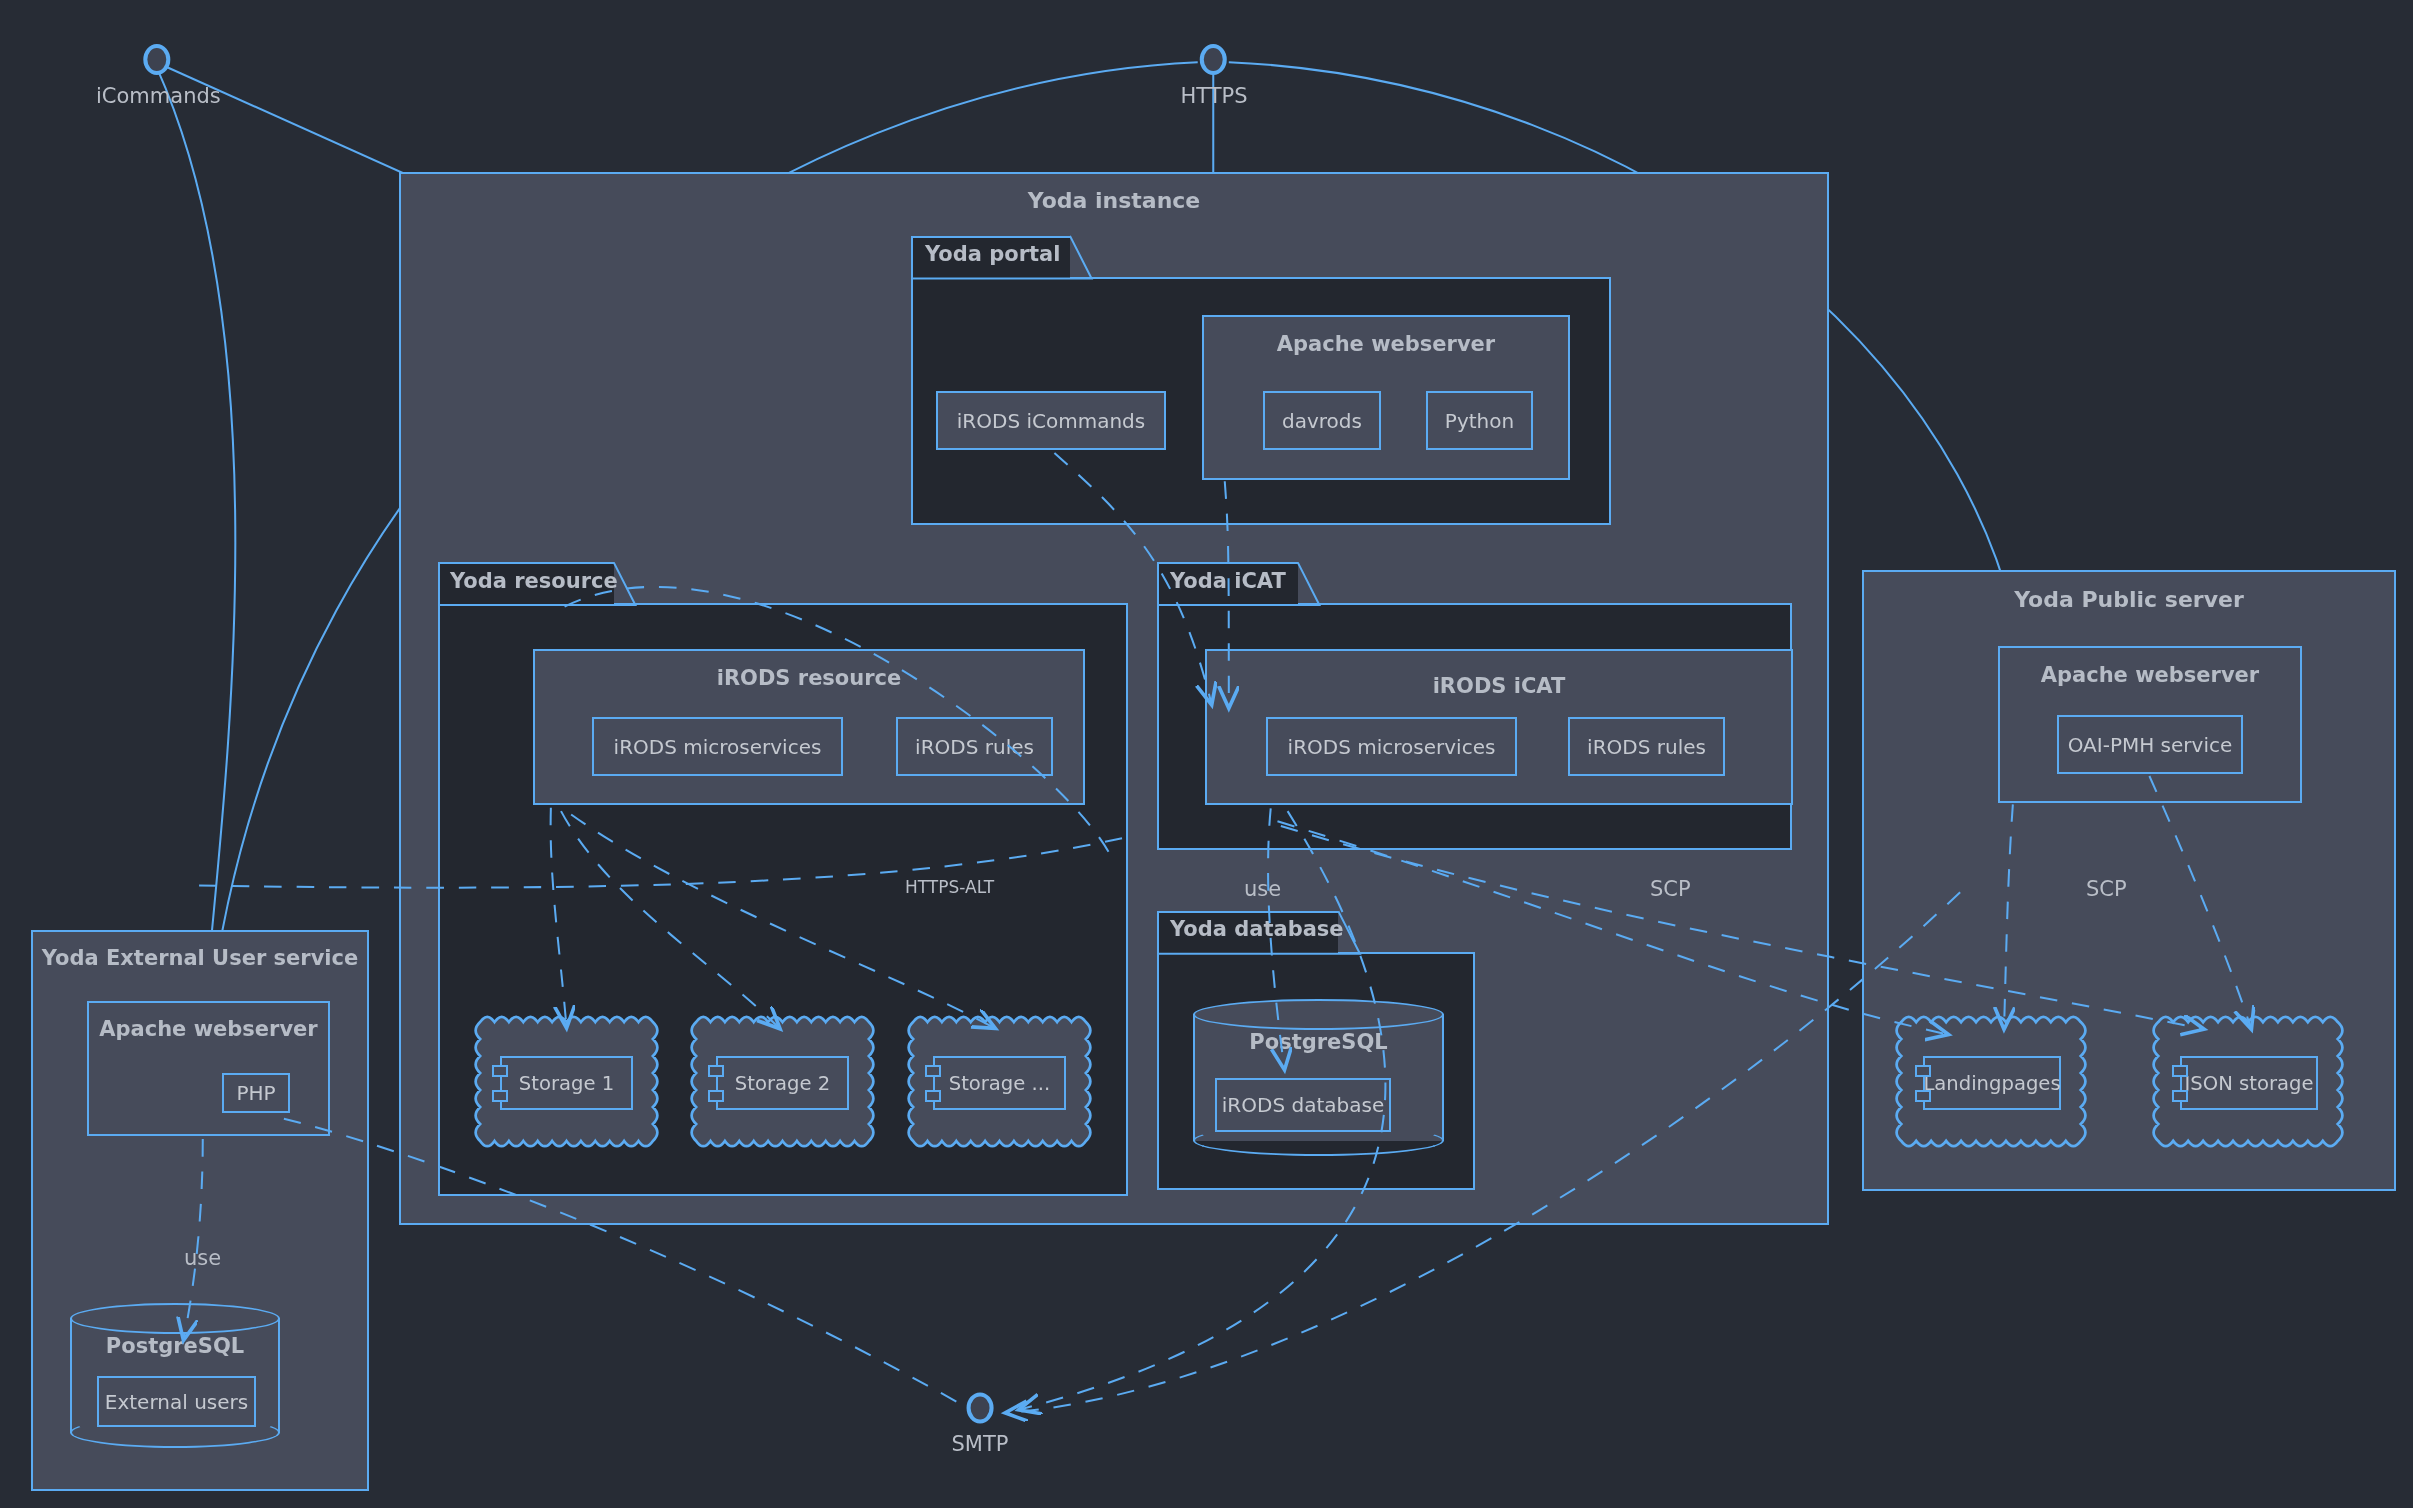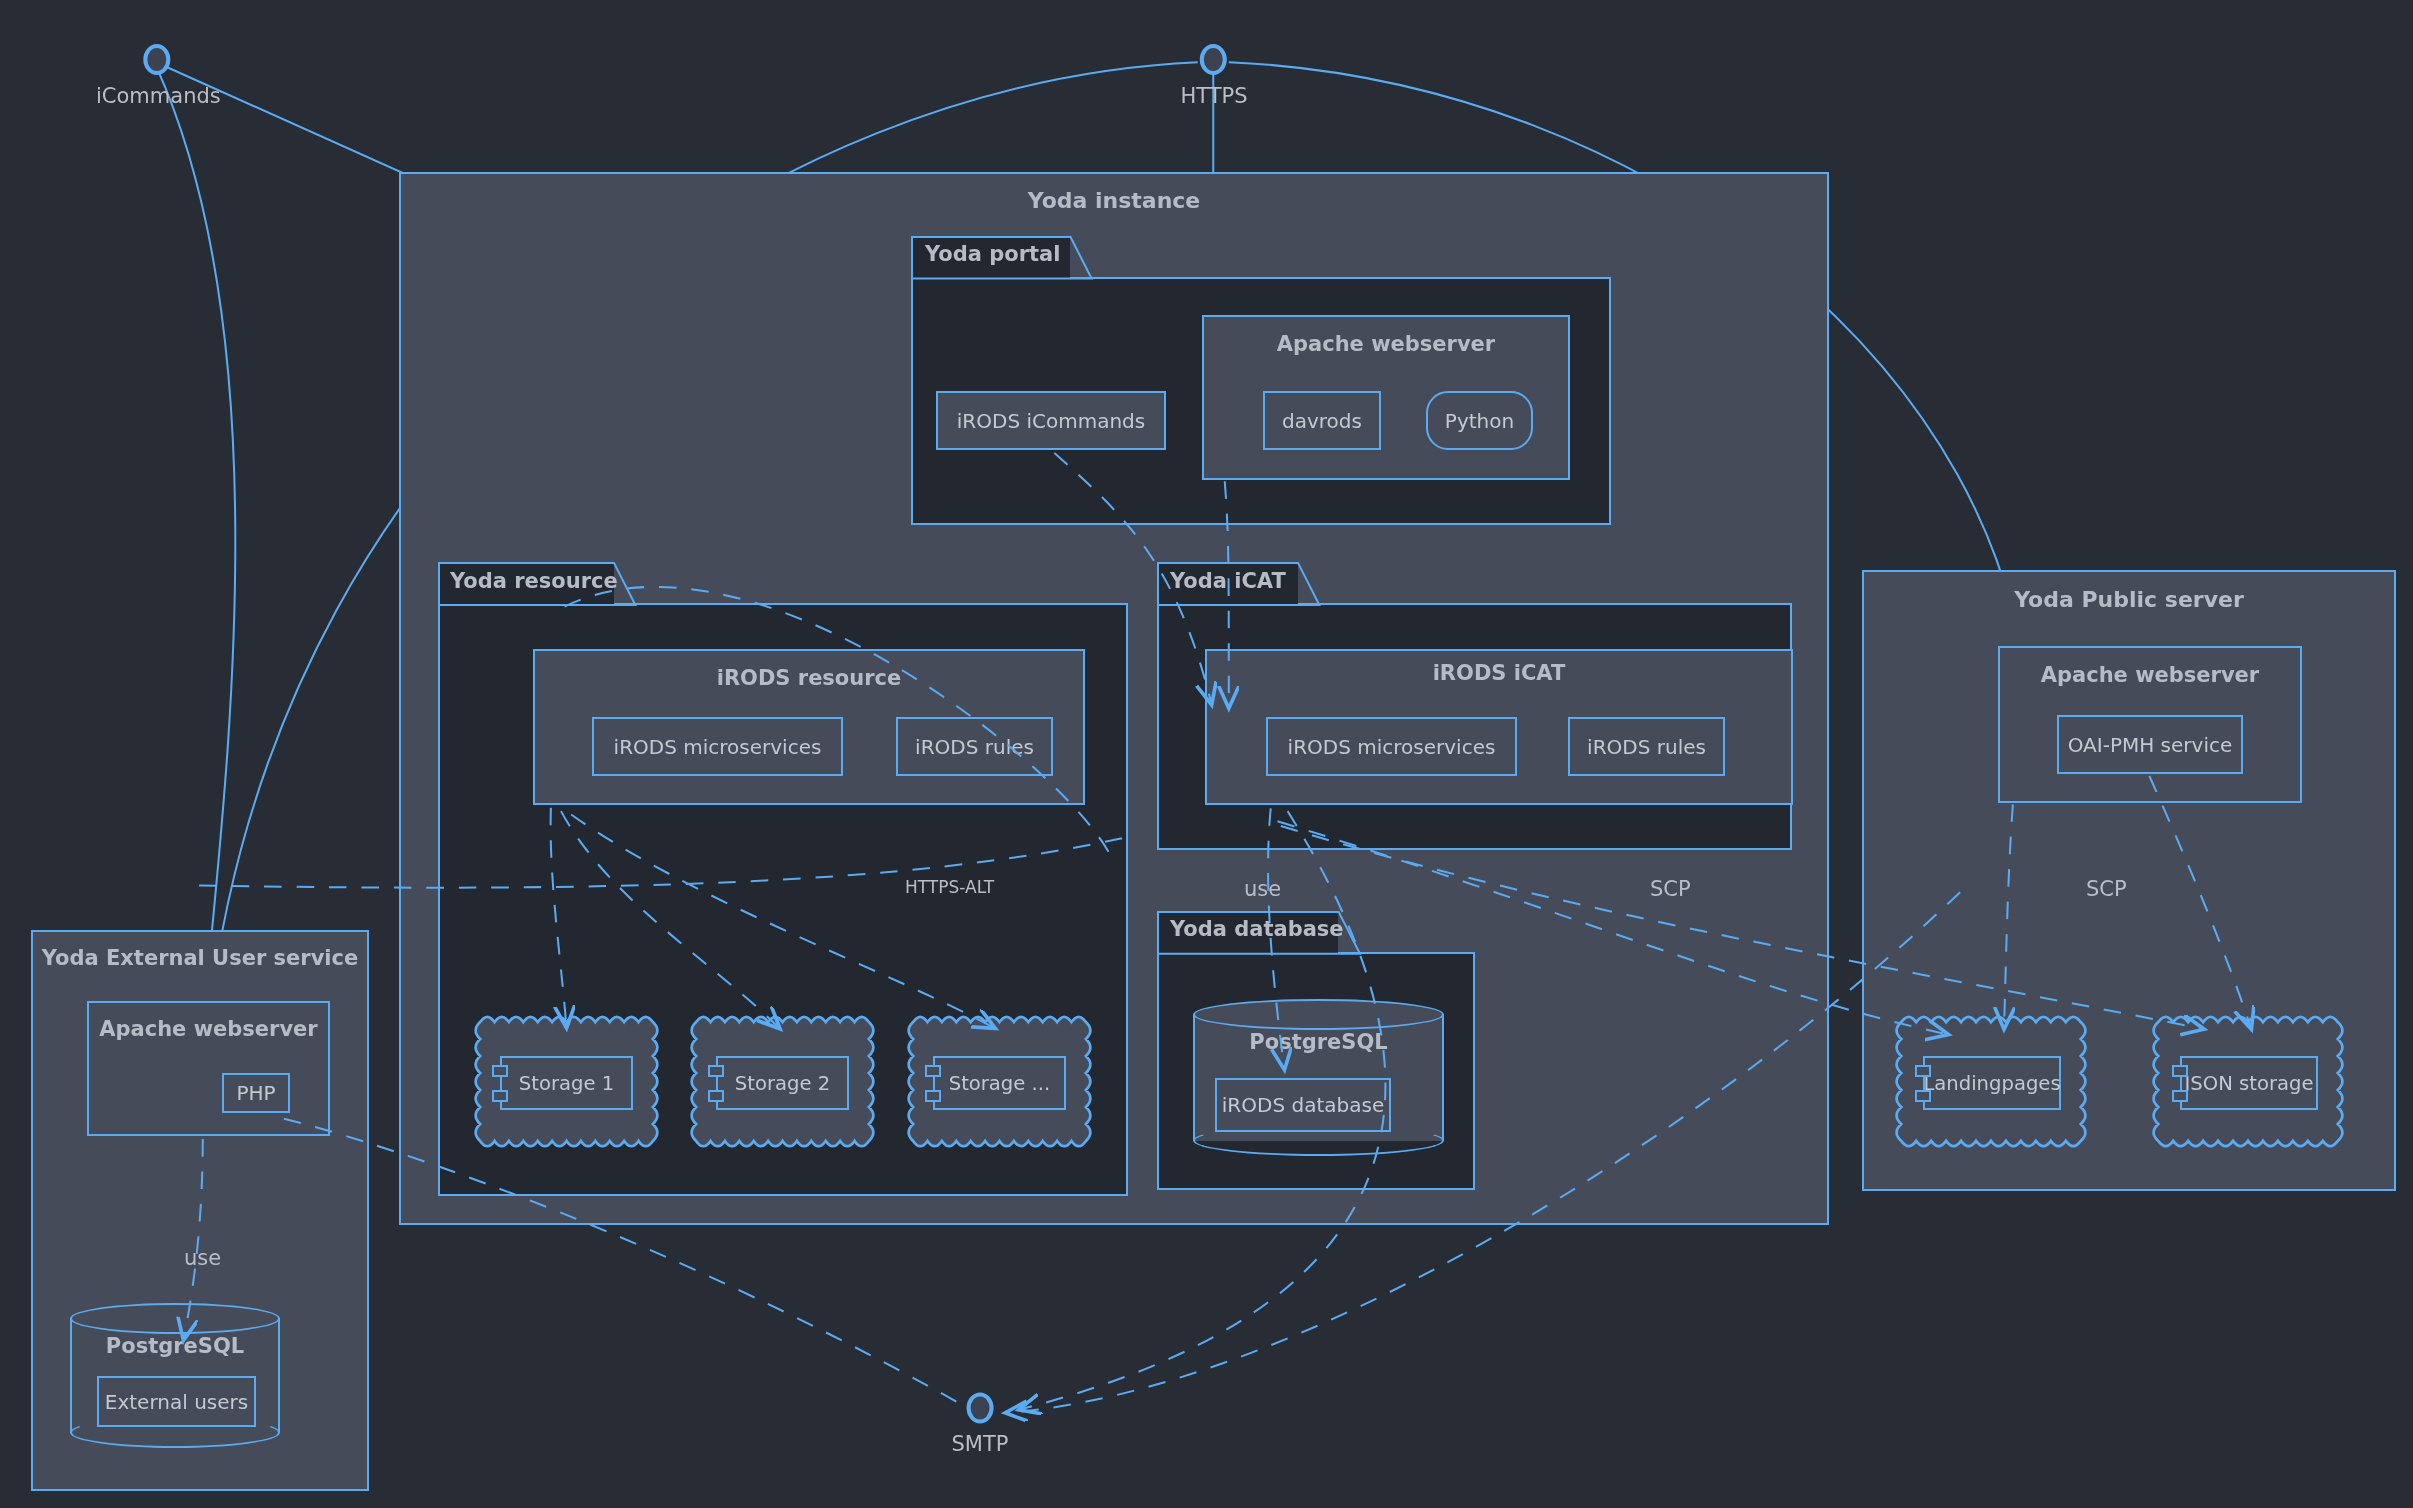--- a/index.html
+++ b/index.html
@@ -71,21 +71,21 @@
     <path d="M 1583 349 L 1615 412 L 1348 412" fill="none" stroke="#5babf2" stroke-width="3"></path>
   </svg>
   <div class="pkg-tab-label" style="left:925px;top:242px;font-size:21px;">Yoda portal</div>
 
   <div class="leaf" style="left:936px;top:391px;width:230px;height:59px;font-size:20px;">iRODS iCommands</div>
 
   <div class="node" id="portal-apache" style="left:1202px;top:315px;width:368px;height:165px;">
     <div class="title" style="top:15px;font-size:21px;">Apache webserver</div>
   </div>
   <div class="leaf" style="left:1263px;top:391px;width:118px;height:59px;font-size:20px;">davrods</div>
-  <div class="leaf" style="left:1426px;top:391px;width:107px;height:59px;font-size:20px;border-radius:22px;">Python</div>
+  <div class="leaf" style="left:1426px;top:391px;width:107px;height:59px;font-size:20px;">Python</div>
 
   <div class="pkg" id="yoda-resource" style="left:438px;top:603px;width:690px;height:593px;"></div>
   <div class="pkg-tab" style="left:438px;top:562px;width:176px;height:43px;border-top:2px solid #5babf2;border-left:2px solid #5babf2;"></div>
   <svg class="layer" viewBox="0 0 3570 2231" width="2413" height="1508">
     <path d="M 908 832 L 940 895 L 648 895" fill="none" stroke="#5babf2" stroke-width="3"></path>
   </svg>
   <div class="pkg-tab-label" style="left:450px;top:569px;font-size:21px;">Yoda resource</div>
 
   <div class="node" id="irods-resource" style="left:533px;top:649px;width:552px;height:156px;">
     <div class="title" style="top:15px;font-size:21px;">iRODS resource</div>
@@ -94,21 +94,21 @@
   <div class="leaf" style="left:896px;top:717px;width:157px;height:59px;font-size:20px;">iRODS rules</div>
 
   <div class="pkg" id="yoda-icat" style="left:1157px;top:603px;width:635px;height:247px;"></div>
   <div class="pkg-tab" style="left:1157px;top:562px;width:141px;height:43px;border-top:2px solid #5babf2;border-left:2px solid #5babf2;"></div>
   <svg class="layer" viewBox="0 0 3570 2231" width="2413" height="1508">
     <path d="M 1920 832 L 1952 895 L 1712 895" fill="none" stroke="#5babf2" stroke-width="3"></path>
   </svg>
   <div class="pkg-tab-label" style="left:1170px;top:569px;font-size:21px;">Yoda iCAT</div>
 
   <div class="node" id="irods-icat" style="left:1205px;top:649px;width:588px;height:156px;">
-    <div class="title" style="top:10px;font-size:21px;">iRODS iCAT</div>
+    <div class="title" style="top:23px;font-size:21px;">iRODS iCAT</div>
   </div>
   <div class="leaf" style="left:1266px;top:717px;width:251px;height:59px;font-size:20px;">iRODS microservices</div>
   <div class="leaf" style="left:1568px;top:717px;width:157px;height:59px;font-size:20px;">iRODS rules</div>
 
   <div class="pkg" id="yoda-database" style="left:1157px;top:952px;width:318px;height:238px;"></div>
   <div class="pkg-tab" style="left:1157px;top:911px;width:181px;height:43px;border-top:2px solid #5babf2;border-left:2px solid #5babf2;"></div>
   <svg class="layer" viewBox="0 0 3570 2231" width="2413" height="1508">
     <path d="M 1980 1348 L 2012 1411 L 1712 1411" fill="none" stroke="#5babf2" stroke-width="3"></path>
   </svg>
   <div class="pkg-tab-label" style="left:1170px;top:917px;font-size:21px;">Yoda database</div>

